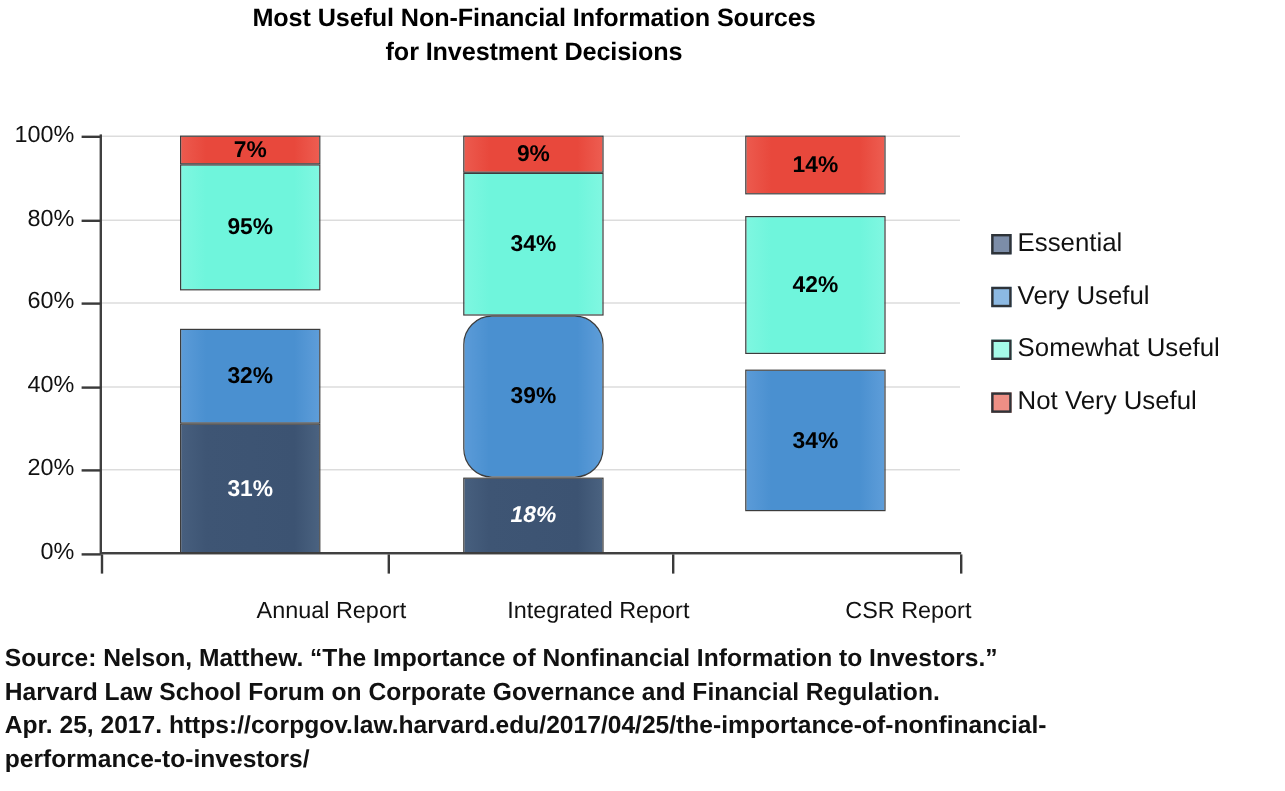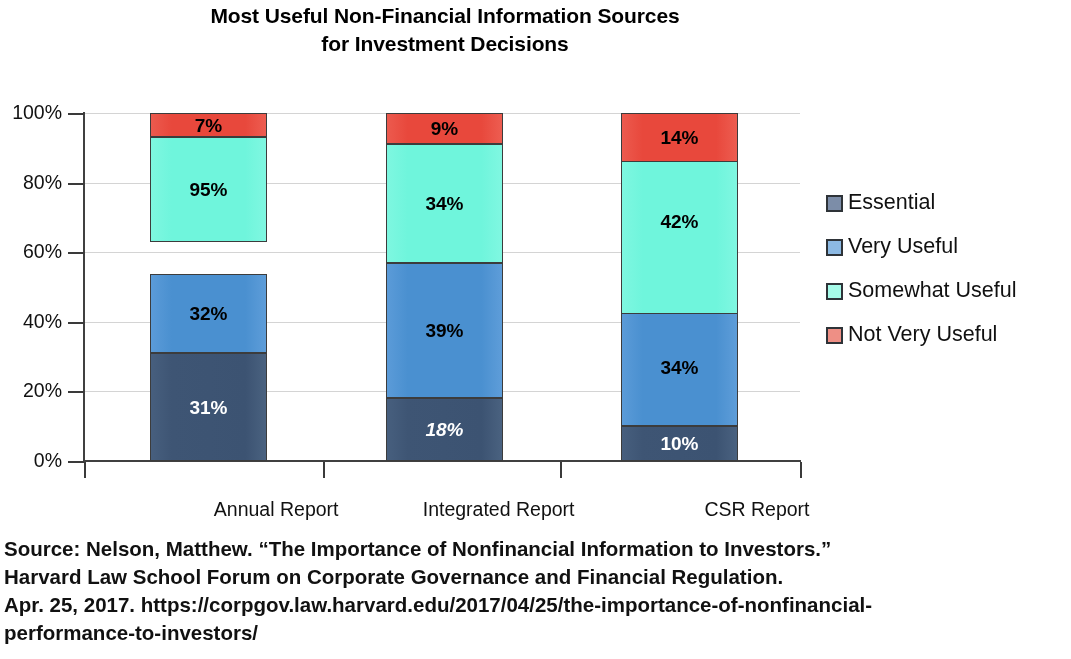--- a/index.html
+++ b/index.html
@@ -215,38 +215,35 @@
         <span class="seg-label" style="color: rgb(0, 0, 0);">95%</span>
       </div>
       <div class="bar-seg seg-notvery" style="height: 24.36px; bottom: 323.64px;">
         <span class="seg-label" style="color: rgb(0, 0, 0);">7%</span>
       </div>
     </div>
     <div class="bar-column" style="left: 386px; top: 113px; height: 348px;">
       <div class="bar-seg seg-essential" style="height: 62.64px; bottom: 0px;">
         <span class="seg-label" style="color: rgb(255, 255, 255); font-style: italic;">18%</span>
       </div>
-      <div class="bar-seg seg-veryuseful" style="height: 135.72px; bottom: 62.64px;">
+      <div class="bar-seg seg-veryuseful" style="height: 135.72px; bottom: 62.64px; border-radius: 24px;">
         <span class="seg-label" style="color: rgb(0, 0, 0);">39%</span>
       </div>
       <div class="bar-seg seg-somewhat" style="height: 118.32px; bottom: 198.36px;">
         <span class="seg-label" style="color: rgb(0, 0, 0);">34%</span>
       </div>
       <div class="bar-seg seg-notvery" style="height: 31.32px; bottom: 316.68px;">
         <span class="seg-label" style="color: rgb(0, 0, 0);">9%</span>
       </div>
     </div>
     <div class="bar-column" style="left: 621px; top: 113px; height: 348px;">
-      <div class="bar-seg seg-essential" style="height: 34.8px; bottom: 0px;">
-        <span class="seg-label" style="color: rgb(255, 255, 255);">10%</span>
-      </div>
       <div class="bar-seg seg-veryuseful" style="height: 118.32px; bottom: 34.8px;">
         <span class="seg-label" style="color: rgb(0, 0, 0);">34%</span>
       </div>
-      <div class="bar-seg seg-somewhat" style="height: 186px; bottom: 147px;">
+      <div class="bar-seg seg-somewhat" style="height: 115px; bottom: 166px;">
         <span class="seg-label" style="color: rgb(0, 0, 0);">42%</span>
       </div>
       <div class="bar-seg seg-notvery" style="height: 48.72px; bottom: 299.28px;">
         <span class="seg-label" style="color: rgb(0, 0, 0);">14%</span>
       </div>
     </div>
   </div>
 
 <div id="legend">
     <div class="legend-row">

